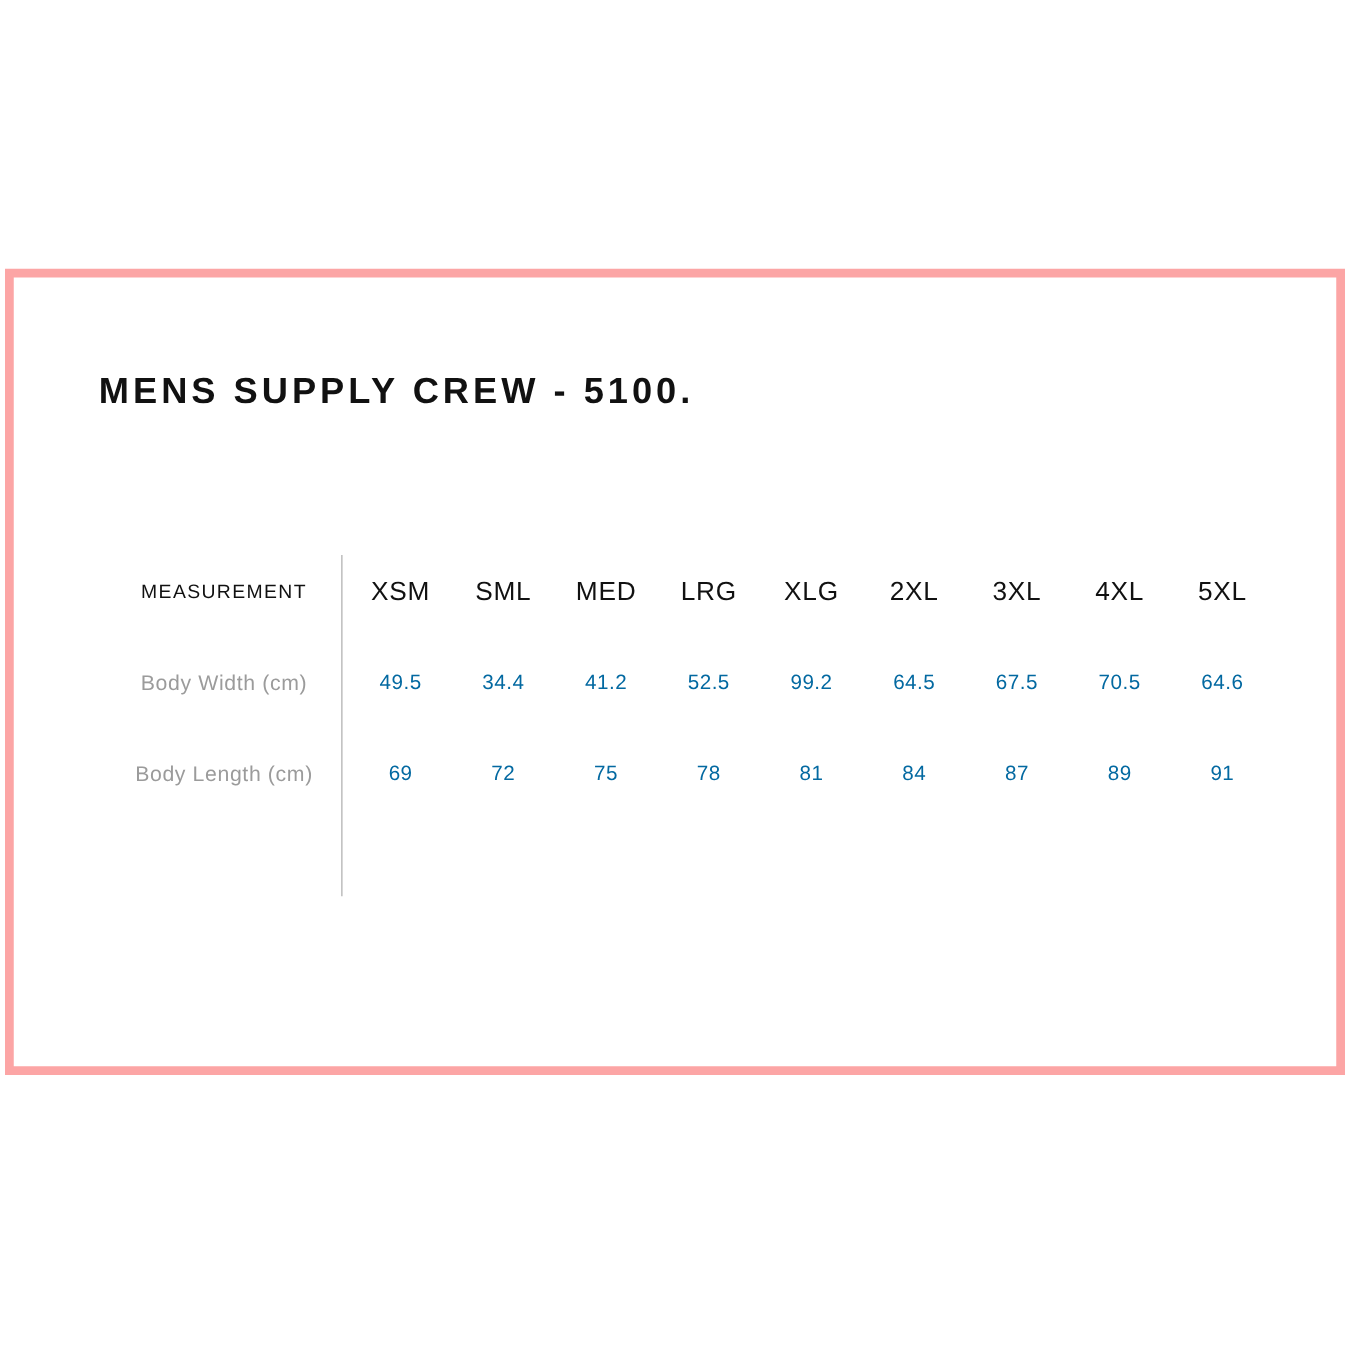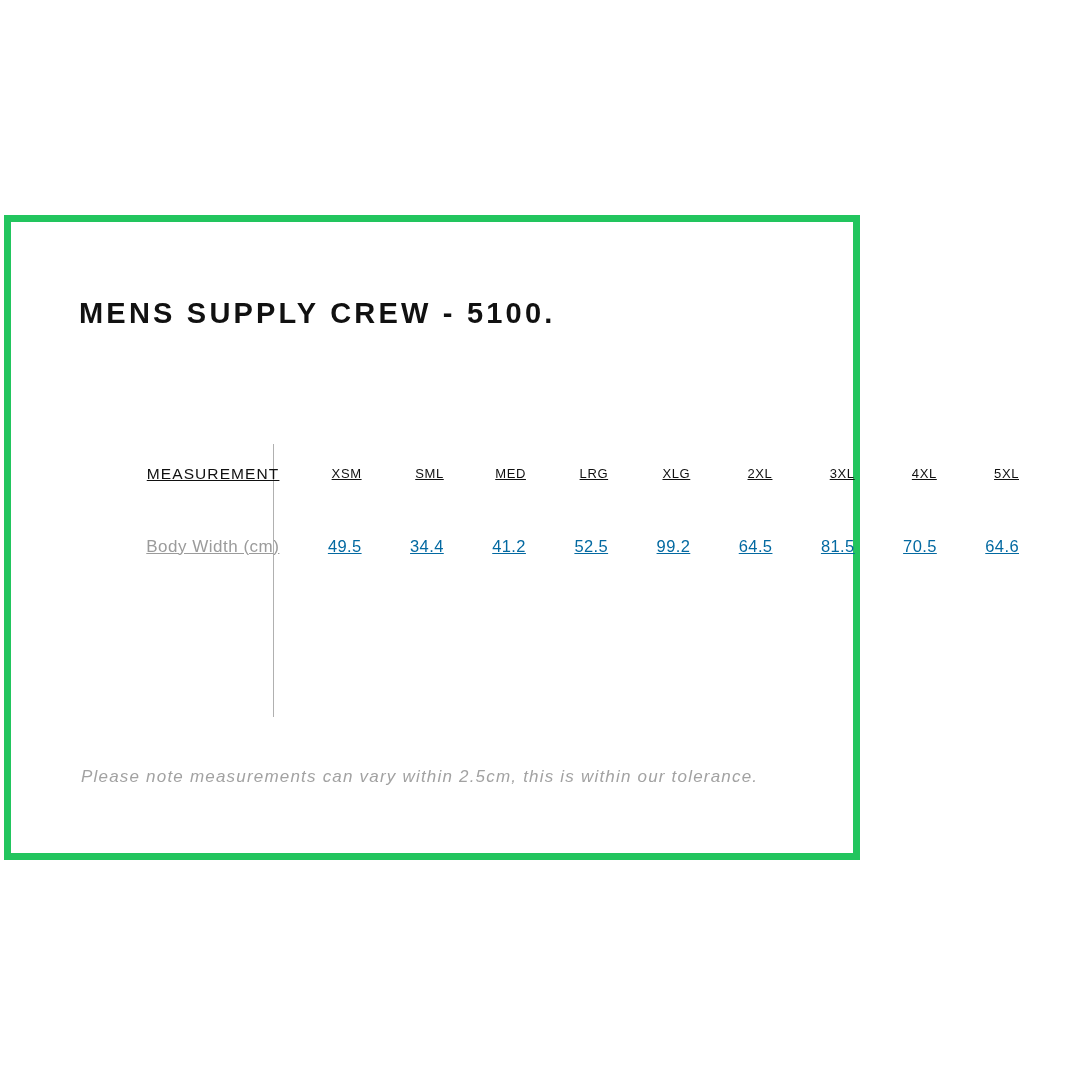--- a/index.html
+++ b/index.html
@@ -12,24 +12,24 @@
     height: 1080px;
     font-family: "Liberation Sans", sans-serif;
     position: relative;
     overflow: hidden;
   }
 
   .size-chart-card {
     position: absolute;
     left: 4px;
     top: 215px;
-    width: 856px;
+    width: 1072px;
     height: 645px;
     box-sizing: border-box;
-    border: 7px solid #22c55e;
+    border: 7px solid #fca5a5;
     background: #ffffff;
   }
 
   .card-inner {
     position: relative;
     width: 100%;
     height: 100%;
   }
 
   .chart-title {
@@ -57,36 +57,35 @@
   }
 
   table.size-table col.label-col { width: 200px; }
   table.size-table col.size-col { width: 82px; }
 
   table.size-table th,
   table.size-table td {
     padding: 0;
     height: 73px;
     vertical-align: middle;
-    text-align: right;
+    text-align: center;
     font-weight: normal;
-    text-decoration: underline;
   }
 
   .hdr-label {
     text-align: left;
     font-size: 15.5px;
     font-weight: bold;
     letter-spacing: 1.1px;
     color: #111111;
     white-space: nowrap;
   }
 
   .hdr-size {
-    font-size: 13px;
+    font-size: 21px;
     font-weight: bold;
     letter-spacing: 0.6px;
     color: #111111;
   }
 
   .row-label {
     text-align: left;
     font-size: 17px;
     color: #9b9b9b;
     letter-spacing: 0.5px;
@@ -160,24 +159,35 @@
         </thead>
         <tbody>
           <tr>
             <td class="row-label">Body Width (cm)</td>
             <td class="cell-value">49.5</td>
             <td class="cell-value">34.4</td>
             <td class="cell-value">41.2</td>
             <td class="cell-value">52.5</td>
             <td class="cell-value">99.2</td>
             <td class="cell-value">64.5</td>
-            <td class="cell-value">81.5</td>
+            <td class="cell-value">67.5</td>
             <td class="cell-value">70.5</td>
             <td class="cell-value">64.6</td>
+          </tr>
+          <tr>
+            <td class="row-label">Body Length (cm)</td>
+            <td class="cell-value">69</td>
+            <td class="cell-value">72</td>
+            <td class="cell-value">75</td>
+            <td class="cell-value">78</td>
+            <td class="cell-value">81</td>
+            <td class="cell-value">84</td>
+            <td class="cell-value">87</td>
+            <td class="cell-value">89</td>
+            <td class="cell-value">91</td>
           </tr>
         </tbody>
       </table>
     </div>
 
-    <div class="note">Please note measurements can vary within 2.5cm, this is within our tolerance.</div>
 
   </div>
 </div>
 
 </body></html>

